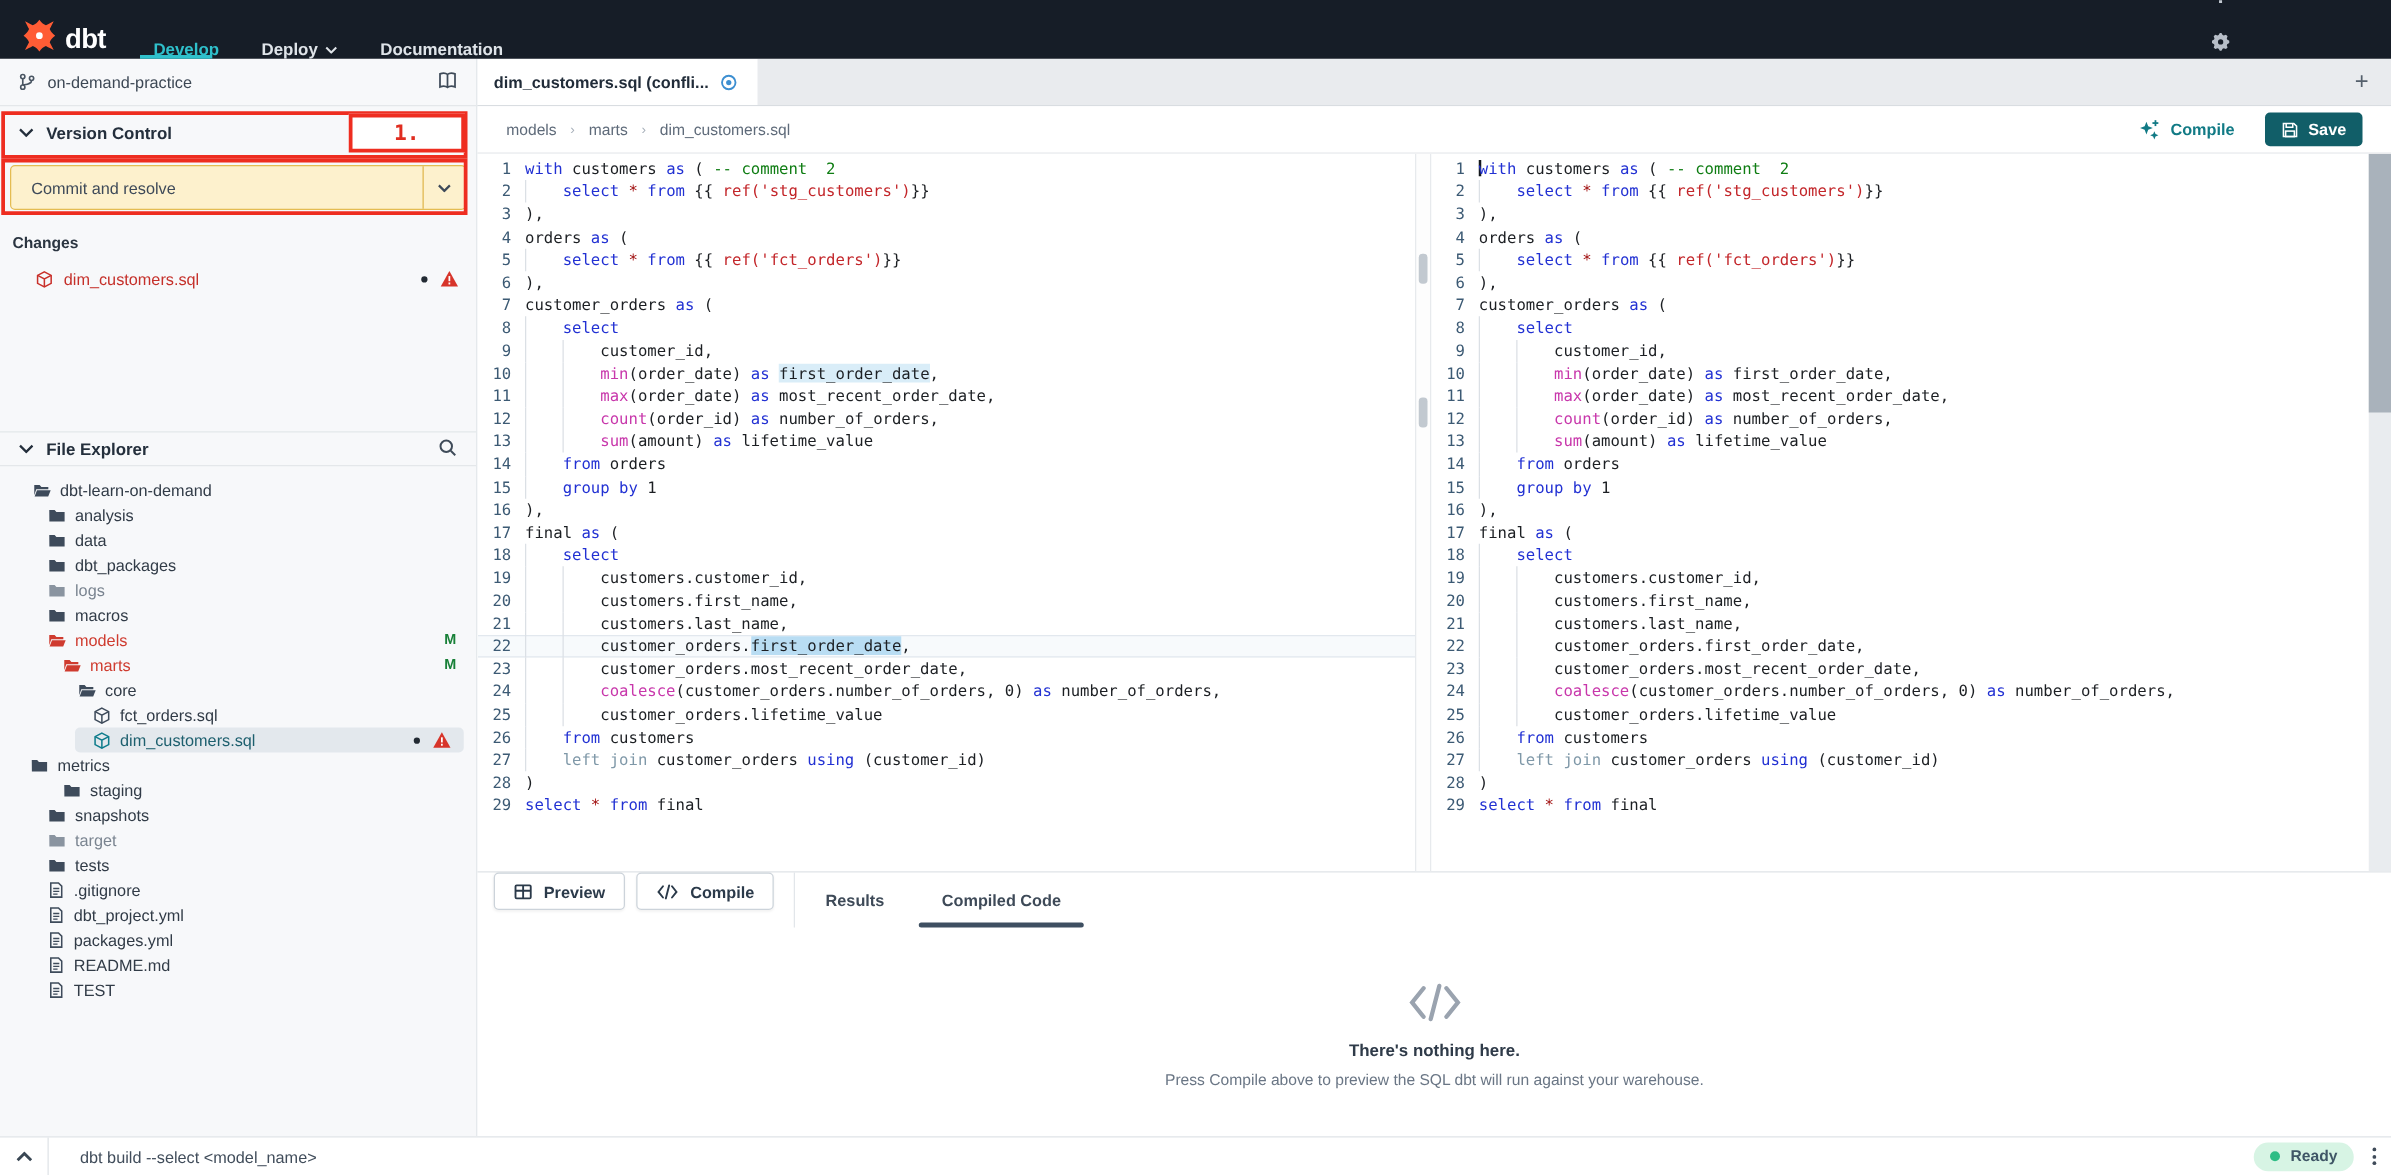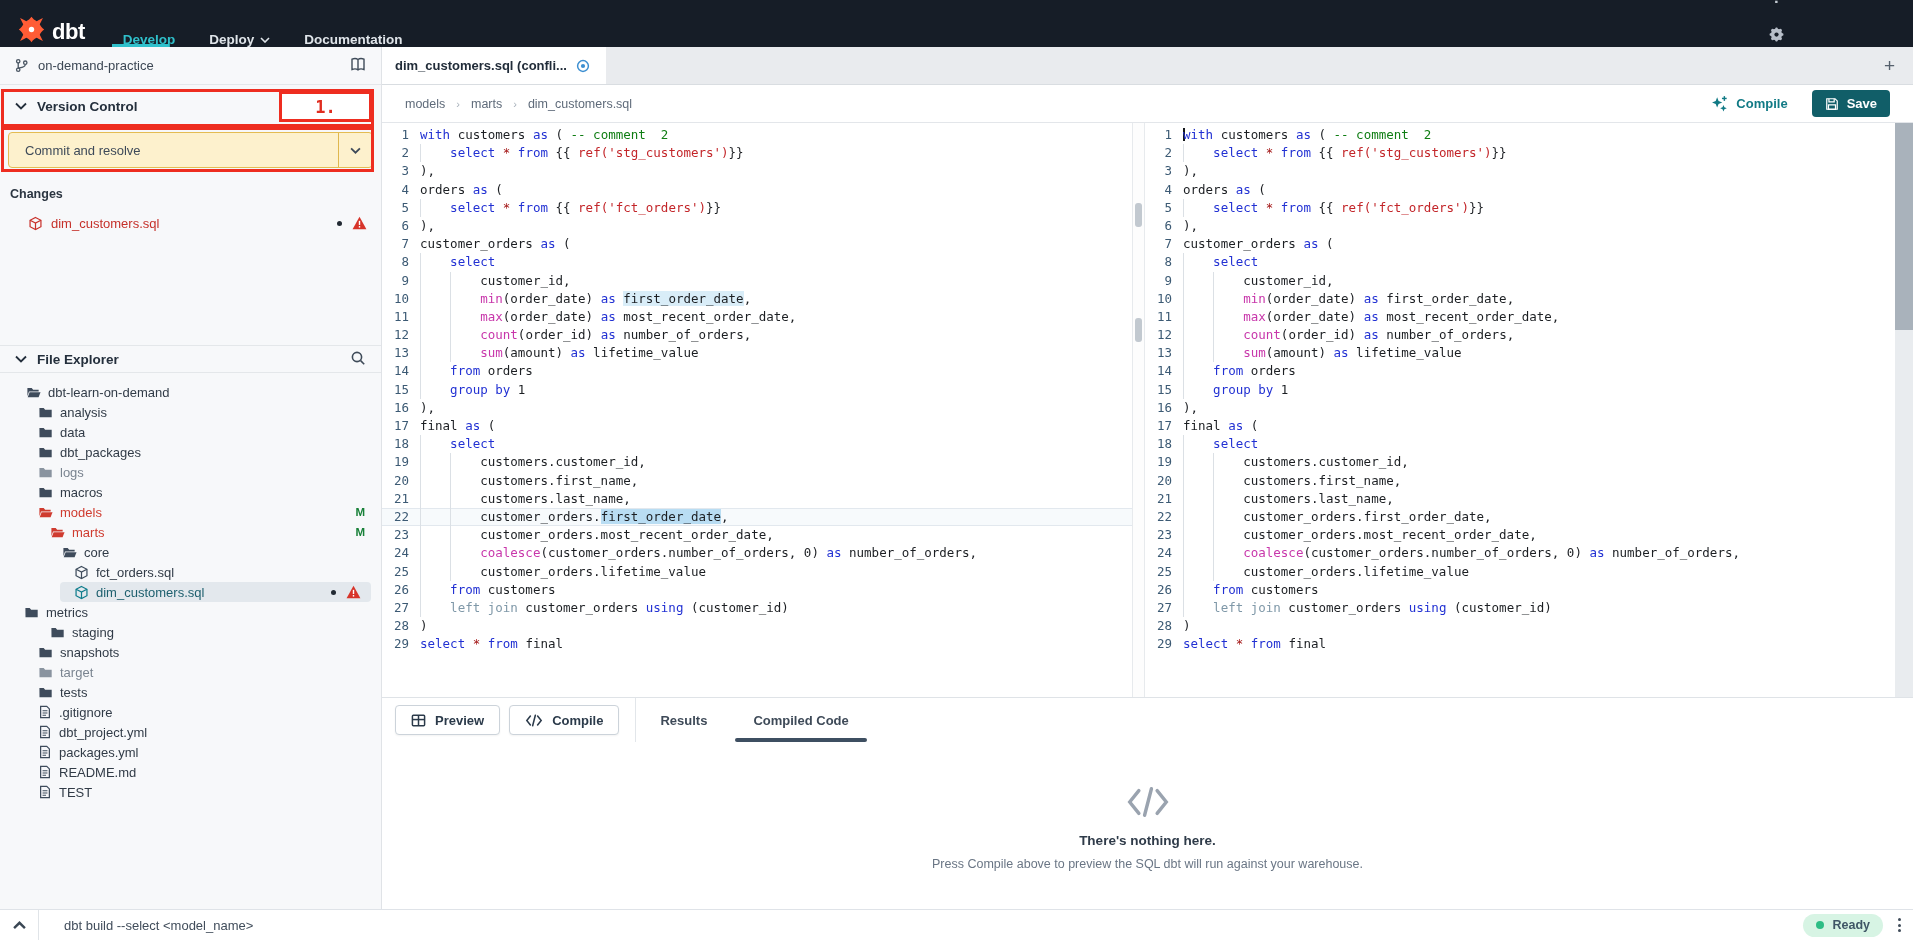--- a/index.html
+++ b/index.html
@@ -82,21 +82,21 @@
   .guide { position:absolute; top:0; bottom:0; width:1px; background:#dbe0e5; }
   .cursor { display:inline-block; width:1.5px; height:13px; background:#14181c; vertical-align:-2px; margin-right:-1.5px; }
   .tok-k { color:#2231d3; } .tok-t { color:#1c1f23; } .tok-c { color:#0f7d13; }
   .tok-s { color:#c3262a; } .tok-f { color:#c837ab; }
   .tok-o { color:#a31515; } .tok-j { color:#7f98a8; }
   .tok-hl { background:#d9edf8; } .tok-sel { background:#b9ddf3; }
   .pane.right .tok-hl, .pane.right .tok-sel { background:transparent; }
 
   
   .bottom-panel { height:212px; border-top:1px solid #dfe3e7; display:flex; flex-direction:column; background:#fff; flex:none; }
-  .bp-row { height:44px; display:flex; align-items:center; padding-left:13px; flex:none; }
+  .bp-row { height:44px; display:flex; padding-left:13px; flex:none; }
   .btn { height:30px; background:#fff; border:1px solid #ccd3da; border-radius:4px; display:flex; align-items:center; gap:9px; padding:0 15px; font-size:13px; font-weight:600; color:#2b3a4a; box-shadow:0 1px 2px rgba(0,0,0,.05); cursor:pointer; }
   .btn + .btn { margin-left:9px; }
   .bp-divider { width:1px; height:44px; background:#e2e6ea; margin-left:16px; margin-right:22px; }
   .bp-tabs { display:flex; gap:42px; height:100%; }
   .bp-tab { display:flex; align-items:center; font-size:13px; font-weight:600; color:#3e4a58; position:relative; padding:0 2px; cursor:pointer; }
   .bp-tab.active::after { content:""; position:absolute; left:-16px; right:-16px; bottom:0; height:4px; background:#3e4f61; border-radius:2px; }
   .empty { flex:1; display:flex; flex-direction:column; align-items:center; padding-top:44px; }
   .empty-title { margin-top:15px; font-size:13.5px; font-weight:700; color:#2f3b49; }
   .empty-sub { margin-top:9px; font-size:12.5px; color:#6a7685; }
 

